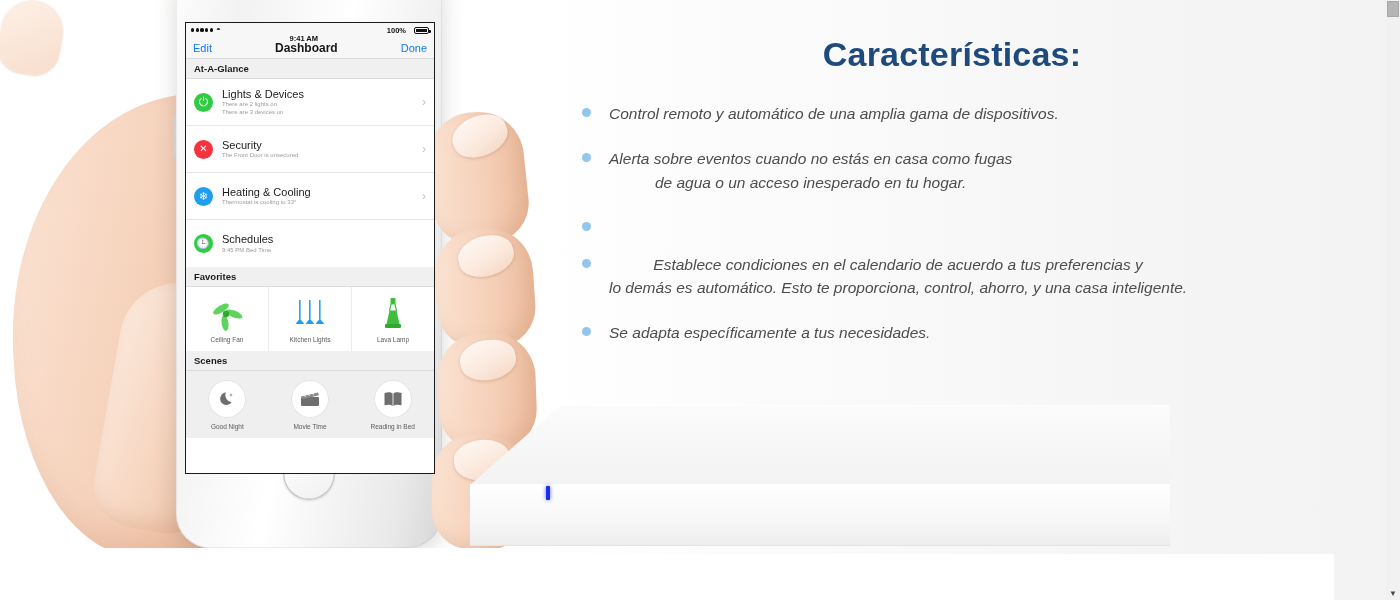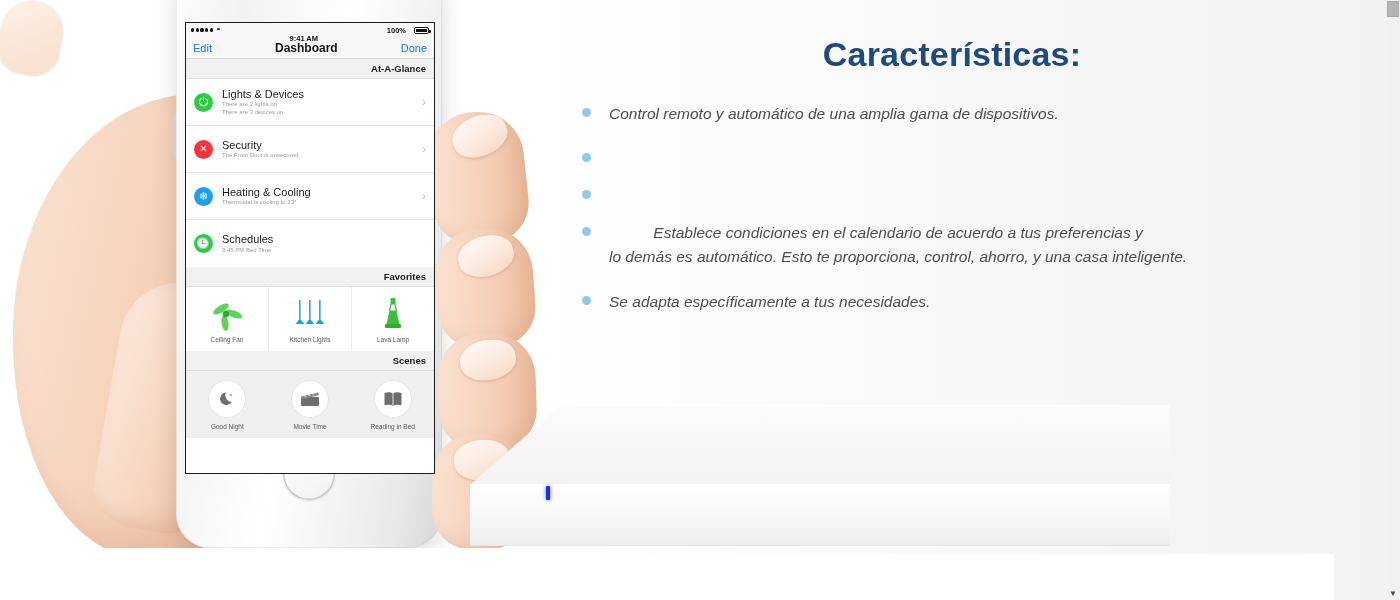--- a/index.html
+++ b/index.html
@@ -99,21 +99,21 @@
 
   #navbar{
     height:22px; background:#f7f7f7; border-bottom:1px solid #d9d9d9;
     display:flex; align-items:center; padding:0 7px;gap:48px;
   }
   #navbar .nb-btn{ font-size:11px; color:#0c7cf5; }
   #navbar .nb-title{ flex:1; text-align:center; font-size:12px; font-weight:bold; color:#161616; }
 
   .sect-hdr{
     background:#f0f0f0; border-bottom:1px solid #dcdcdc;
-    font-size:9.5px; font-weight:bold; color:#1b1b1b; padding:4px 8px;text-align:right;
+    font-size:9.5px; font-weight:bold; color:#1b1b1b; padding:4px 8px;
   }
   .row{
     display:flex; align-items:center; height:47px; padding:0 8px;
     border-bottom:1px solid #e6e6e6; background:#fff;
   }
   .row .ic{
     width:19px; height:19px; border-radius:50%; flex:none; margin-right:9px;
     display:flex; align-items:center; justify-content:center;
     color:#fff; font-size:12px; line-height:1;
   }
@@ -357,20 +357,22 @@
 
   <div id="content">
     <h1 id="title">Características:</h1>
     <ul id="feats">
       <li>
         <span class="bullet"></span>
         <span class="txt">Control remoto y automático de una amplia gama de dispositivos.</span>
       </li>
       <li>
         <span class="bullet"></span>
+        <span class="txt">Alerta sobre eventos cuando no estás en casa como fugas
+de agua o un acceso inesperado en tu hogar.</span>
       </li>
       <li>
         <span class="bullet"></span>
       </li>
       <li>
         <span class="bullet"></span>
         <span class="txt">Establece condiciones en el calendario de acuerdo a tus preferencias y
 lo demás es automático. Esto te proporciona, control, ahorro, y una casa inteligente.</span>
       </li>
       <li>

